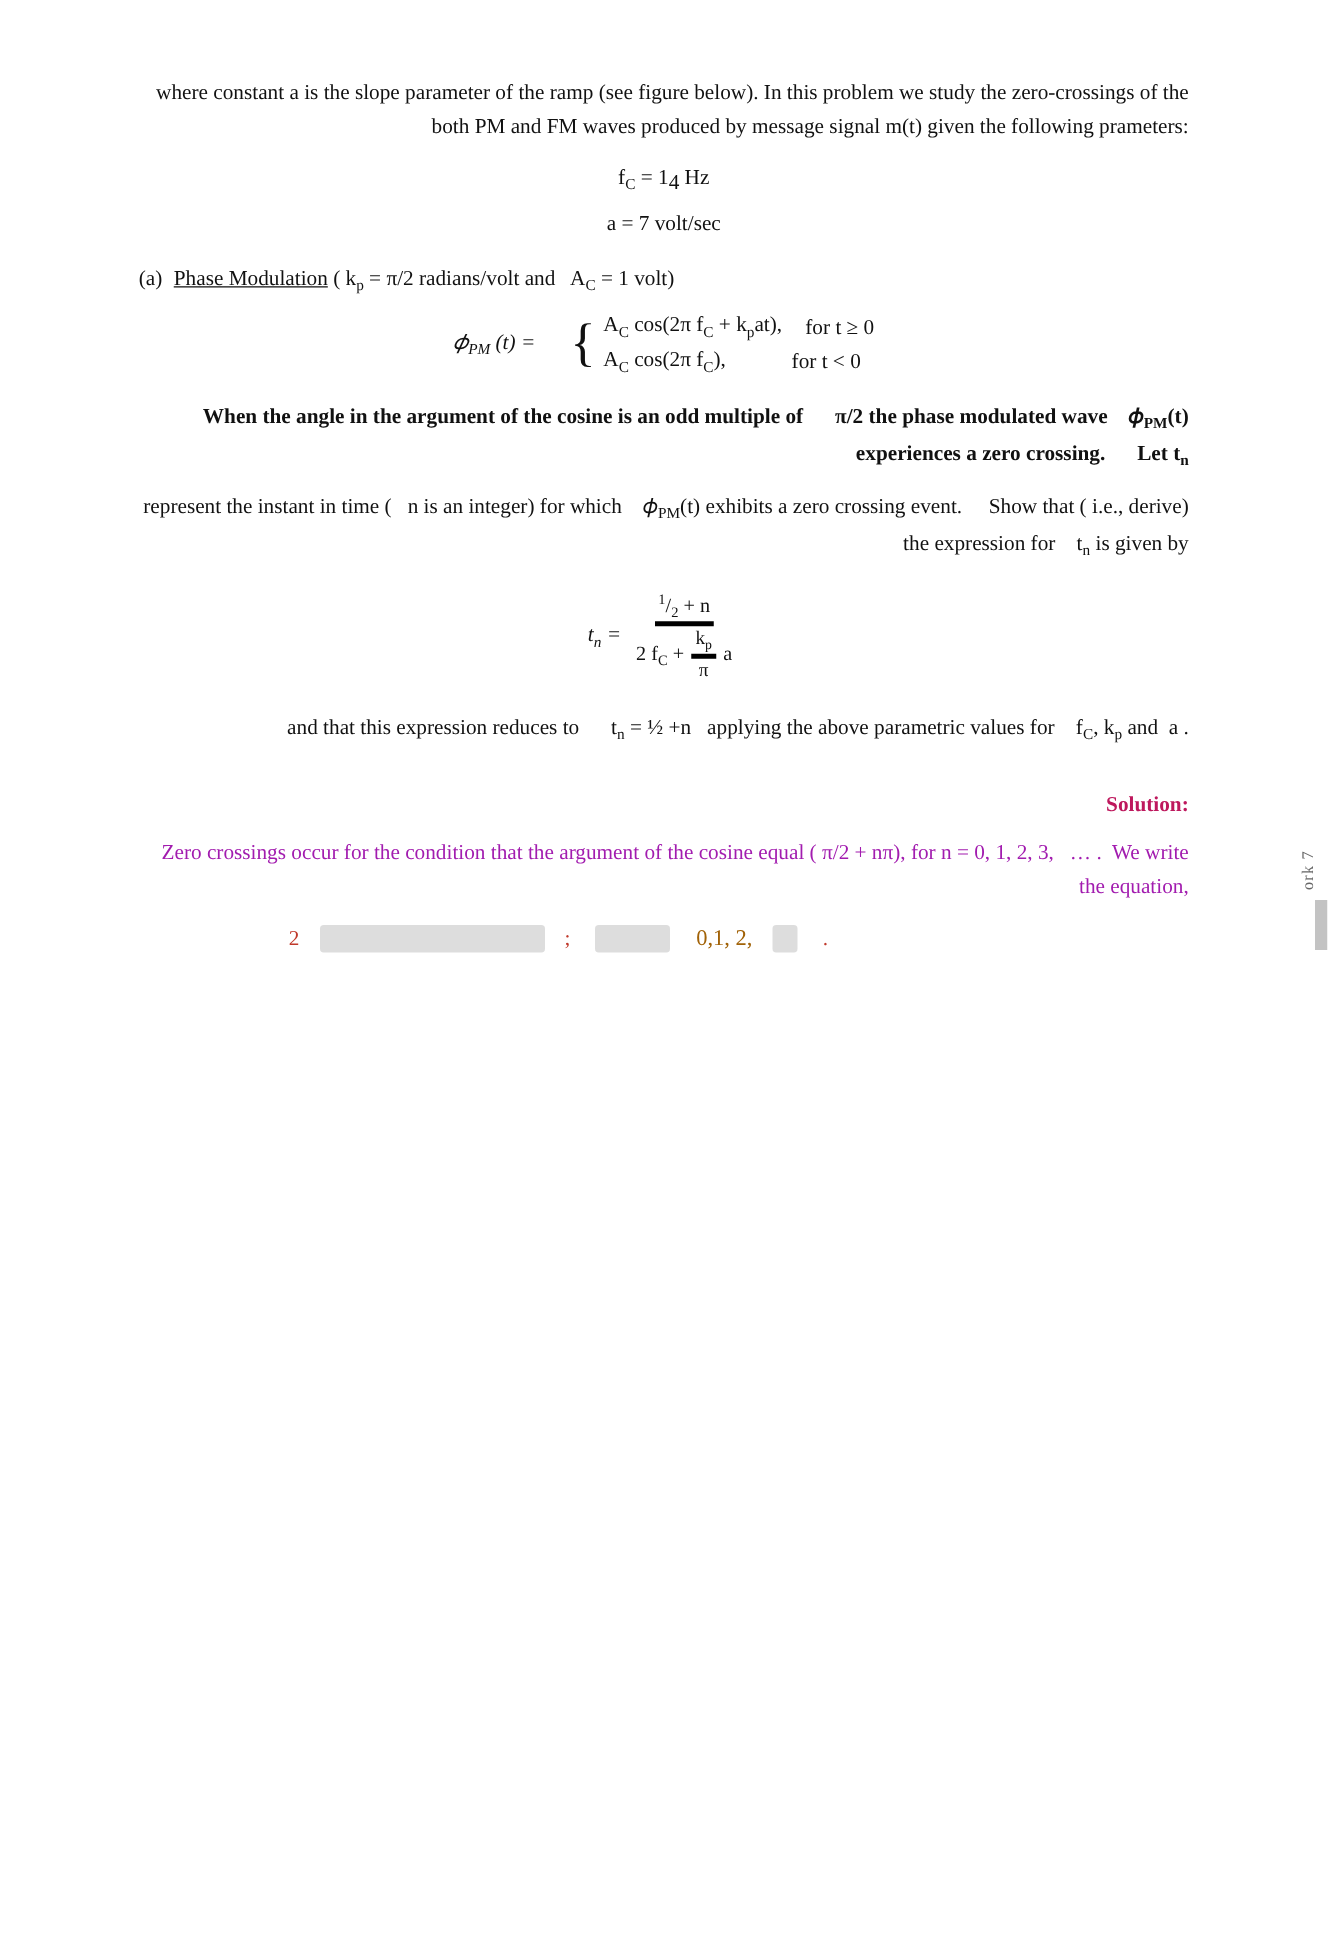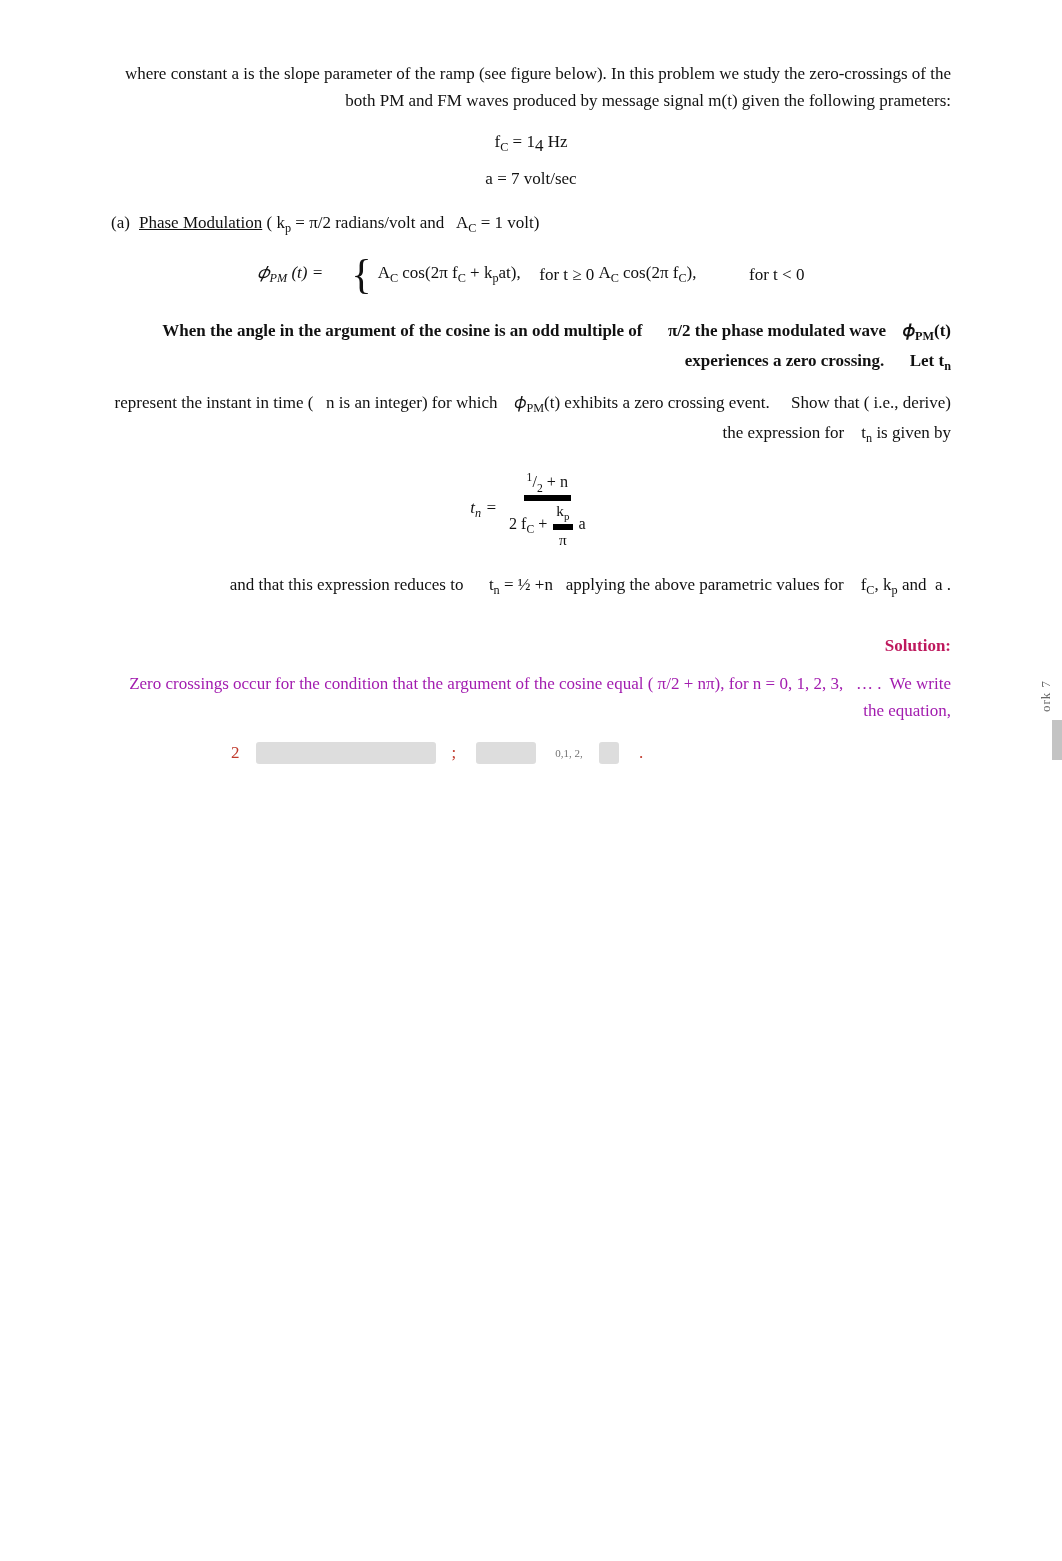--- a/index.html
+++ b/index.html
@@ -46,21 +46,21 @@
     }
     .math-fraction {
       display: inline-flex;
       flex-direction: column;
       align-items: center;
       vertical-align: middle;
       margin: 0 3px;
       font-size: 0.95em;
     }
     .math-fraction .numerator {
-      border-bottom: 6px solid #000000;
+      border-bottom: 4px solid #000000;
       padding: 0 3px 1px 3px;
       text-align: left;
     }
     .math-fraction .denominator {
       padding: 1px 3px 0 3px;
       text-align: center;
     }
     .solution-label {
       color: #be185d;
       margin: 22px 0 10px 0;
@@ -126,21 +126,21 @@
       align-items: center;
     }
     .cases-brace {
       font-size: 2.5em;
       margin-right: 6px;
       font-weight: 200;
       line-height: 1.15;
     }
     .cases-rows {
       display: flex;
-      flex-direction: row;
+      flex-direction: column;
       gap: 4px;
       justify-content: center;
     }
     .cases-row {
       display: flex;
       align-items: center;
       gap: 10px;
     }
   </style>
 </head>
@@ -221,21 +221,21 @@
 
   <p class="solution-text">
     Zero crossings occur for the condition that the argument of the cosine equal ( π/2 + nπ), for n = 0, 1, 2, 3, &nbsp; … .&nbsp; We write the equation,
   </p>
 
   <div class="equation-blurred">
     <span style="color:#c0392b; font-size:17px;">2</span>
     <span class="blurred-segment" style="width:180px;"></span>
     <span style="color:#c0392b; font-size:17px;">;&nbsp;</span>
     <span class="blurred-segment" style="width:60px;"></span>
-    <span style="color:#737373; font-size:11px;">&nbsp;0,1, 2,</span>
+    <span style="color:#a16207; font-size:18px;">&nbsp;0,1, 2,</span>
     <span class="blurred-segment" style="width:20px;"></span>
     <span style="color:#c0392b; font-size:17px;">&nbsp;.</span>
   </div>
 
   <div style="margin-top:8px;">
     <span class="blurred-segment" style="width:200px; margin-left:40px;"></span>
   </div>
 
 </div>
 

